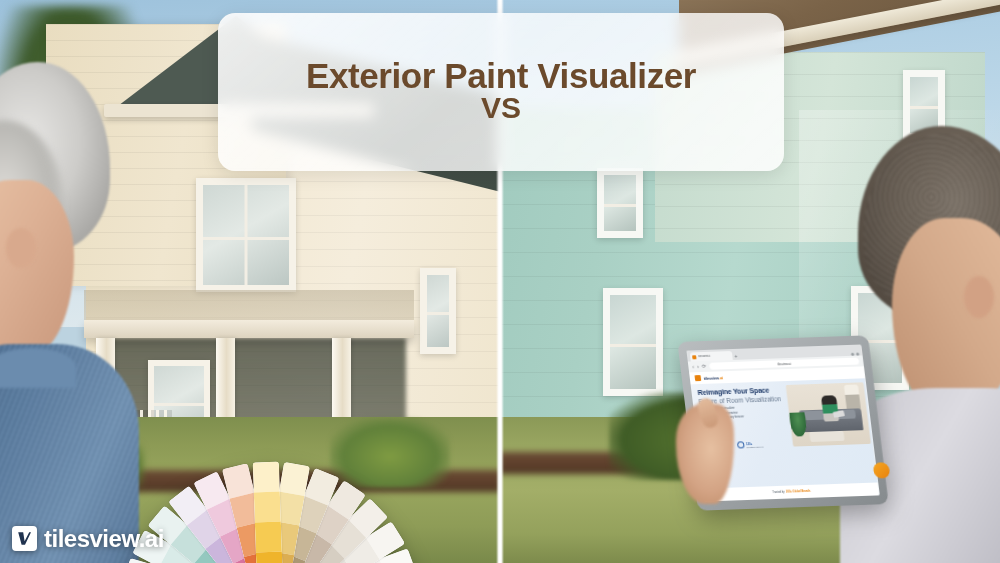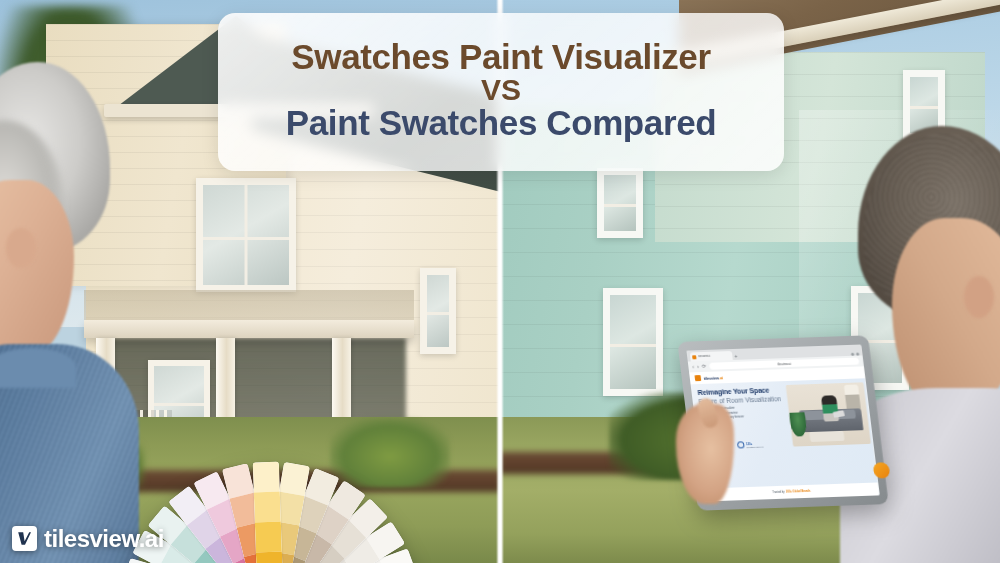--- a/index.html
+++ b/index.html
@@ -718,23 +718,22 @@
         </div>
       </div>
     </div>
     <div class="tablet-fab"></div>
   </div>
 
   <div class="tablet-hand"></div>
   <div class="tablet-finger"></div>
 
   <div class="title-card">
-    <div class="title-l1">Swatches Paint Visualizer</div>
+    <div class="title-l1">Exterior Paint Visualizer</div>
     <div class="title-vs">VS</div>
-    <div class="title-l2">Paint Swatches Compared</div>
   </div>
 
   <div class="logo">
     <span class="logo-mark">
       <svg width="17" height="17" viewBox="0 0 17 17" aria-hidden="true">
         <path d="M2.2 2.2 H7.2 L8.6 11.2 L13.2 2.2 H15.0 L9.0 14.8 H5.6 Z" fill="#20334f"></path>
       </svg>
     </span>
     <span class="logo-text">tilesview.ai</span>
   </div>

